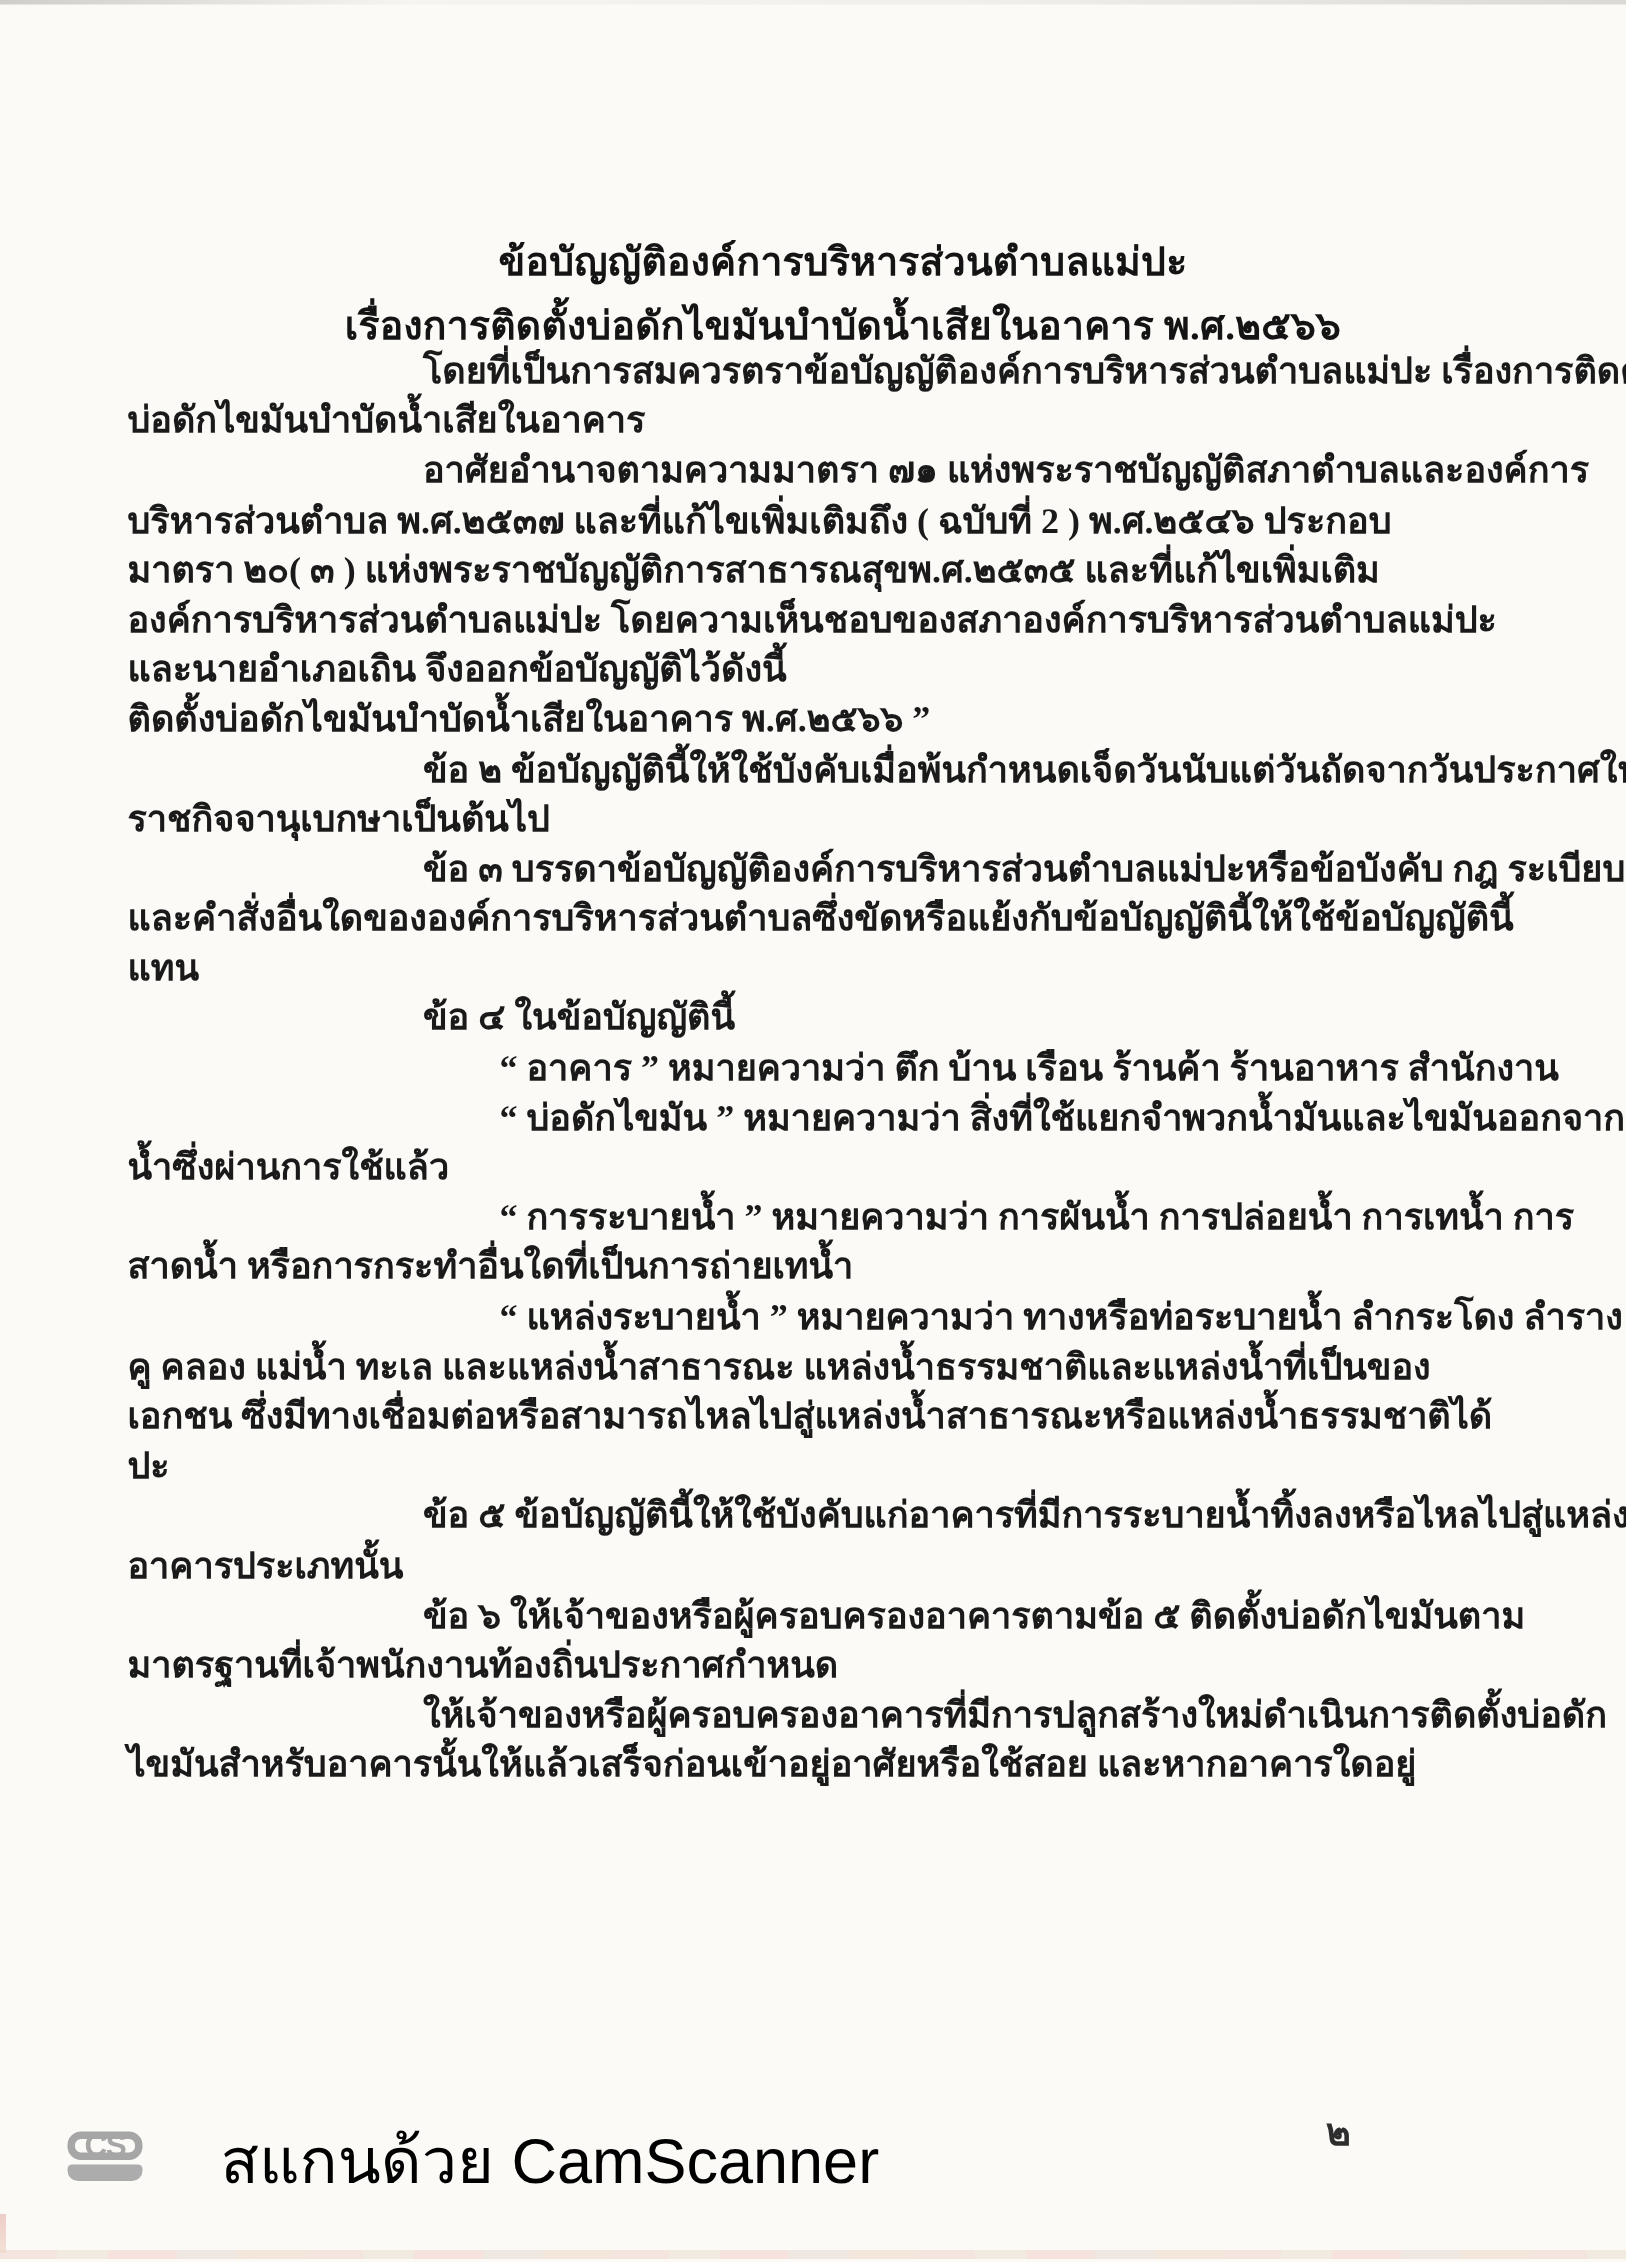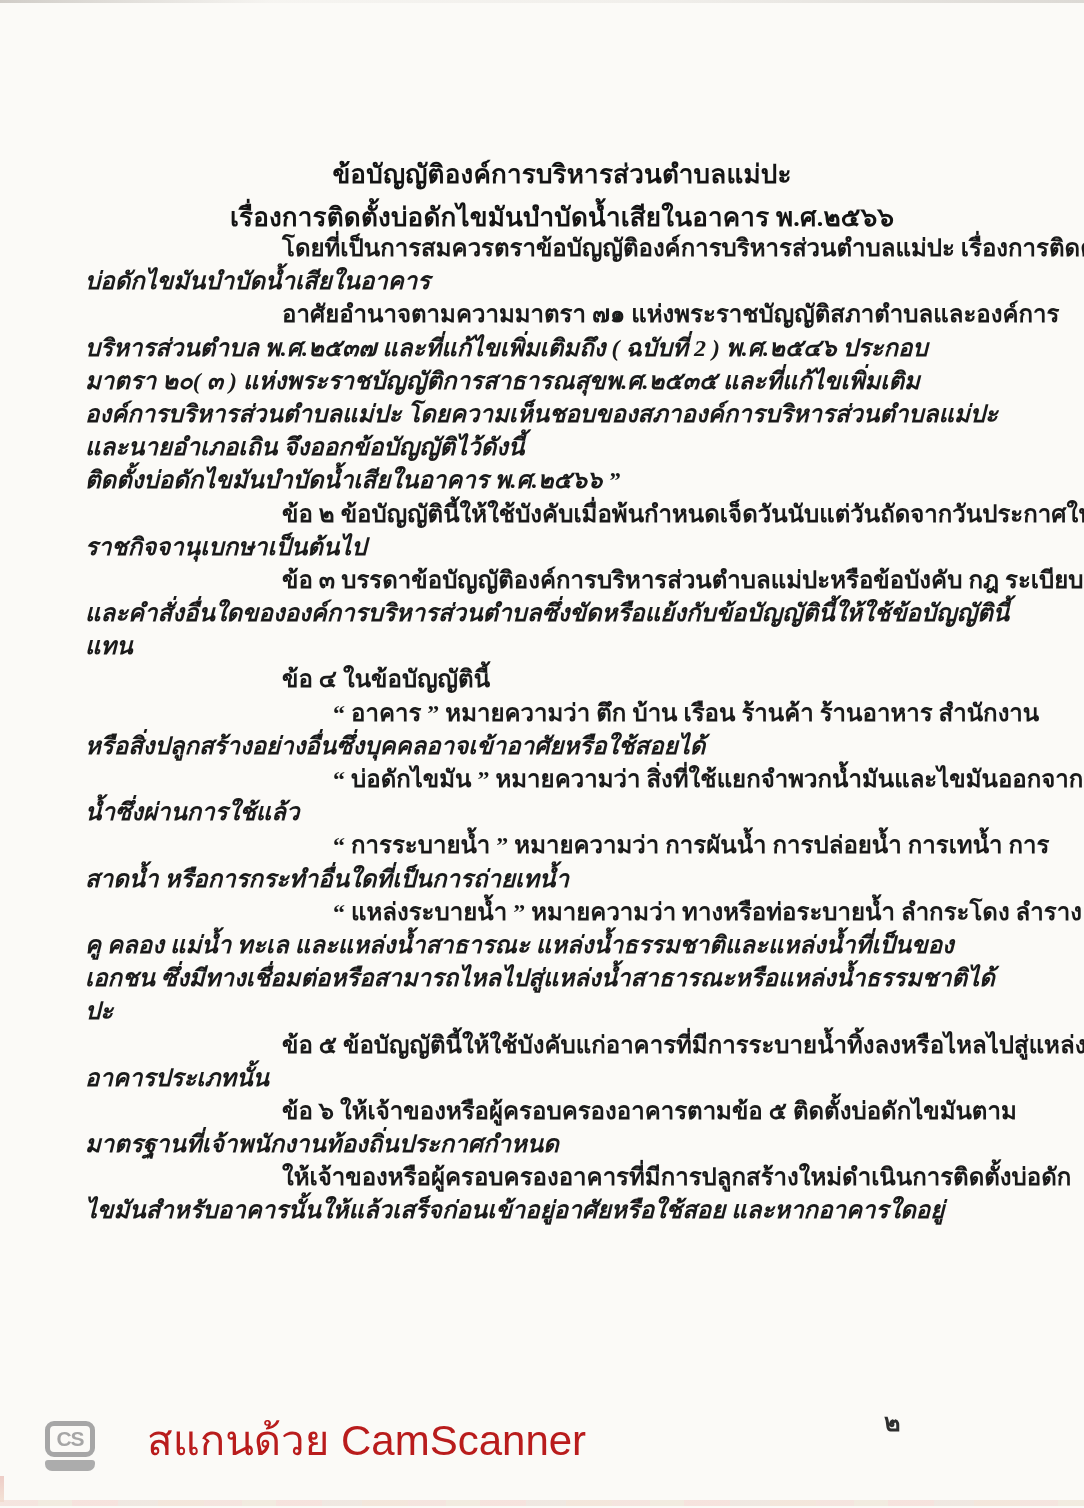--- a/index.html
+++ b/index.html
@@ -32,39 +32,39 @@
     font-size:26px;font-weight:700;color:#141414;line-height:43px;
     letter-spacing:.2px;
   }
   .body-text{
     position:absolute;top:232px;left:85px;width:860px;
   }
   .doc-line{
     font-size:24px;line-height:33.2px;height:33.2px;
     white-space:nowrap;color:#1a1a1a;font-weight:600;
   }
-  .indent-0{padding-left:0;font-style:italic;}
+  .indent-0{padding-left:0;}
   .indent-1{padding-left:197px;}
   .indent-2{padding-left:248px;}
   .footer-logo{position:absolute;left:45px;top:1421px;}
   .cs-box{
-    box-sizing:border-box;width:50px;height:36px;
+    box-sizing:border-box;width:50px;height:19px;
     border:5px solid #a6a6a6;border-radius:9px;
     color:#a6a6a6;font-family:"Liberation Sans",sans-serif;
     font-weight:700;font-size:21px;letter-spacing:-1px;
     display:flex;align-items:center;justify-content:center;
   }
   .cs-bar{
     width:50px;height:11px;background:#acacac;
     border-radius:3px 3px 7px 7px;margin-top:3px;
   }
   .watermark{
     position:absolute;left:147px;top:1412px;
     font-family:"Liberation Sans","DejaVu Sans",sans-serif;
-    font-size:42px;line-height:58px;color:#b91c1c;white-space:nowrap;
+    font-size:42px;line-height:58px;color:#000000;white-space:nowrap;
   }
   .page-number{
     position:absolute;left:884px;top:1406px;
     font-size:25px;line-height:33px;color:#2e2e2e;font-weight:600;
   }
 </style>
 </head>
 <body>
 
 <div class="page">
@@ -85,21 +85,20 @@
       <div class="doc-line indent-0">องค์การบริหารส่วนตำบลแม่ปะ โดยความเห็นชอบของสภาองค์การบริหารส่วนตำบลแม่ปะ</div>
       <div class="doc-line indent-0">และนายอำเภอเถิน จึงออกข้อบัญญัติไว้ดังนี้</div>
       <div class="doc-line indent-0">ติดตั้งบ่อดักไขมันบำบัดน้ำเสียในอาคาร พ.ศ.๒๕๖๖ ”</div>
       <div class="doc-line indent-1">ข้อ ๒ ข้อบัญญัตินี้ให้ใช้บังคับเมื่อพ้นกำหนดเจ็ดวันนับแต่วันถัดจากวันประกาศใน</div>
       <div class="doc-line indent-0">ราชกิจจานุเบกษาเป็นต้นไป</div>
       <div class="doc-line indent-1">ข้อ ๓ บรรดาข้อบัญญัติองค์การบริหารส่วนตำบลแม่ปะหรือข้อบังคับ กฎ ระเบียบ</div>
       <div class="doc-line indent-0">และคำสั่งอื่นใดขององค์การบริหารส่วนตำบลซึ่งขัดหรือแย้งกับข้อบัญญัตินี้ให้ใช้ข้อบัญญัตินี้</div>
       <div class="doc-line indent-0">แทน</div>
       <div class="doc-line indent-1">ข้อ ๔ ในข้อบัญญัตินี้</div>
       <div class="doc-line indent-2">“  อาคาร ”  หมายความว่า ตึก บ้าน เรือน ร้านค้า ร้านอาหาร สำนักงาน</div>
-      <div class="doc-line indent-0">หรือสิ่งปลูกสร้างอย่างอื่นซึ่งบุคคลอาจเข้าอาศัยหรือใช้สอยได้</div>
       <div class="doc-line indent-2">“ บ่อดักไขมัน ” หมายความว่า สิ่งที่ใช้แยกจำพวกน้ำมันและไขมันออกจาก</div>
       <div class="doc-line indent-0">น้ำซึ่งผ่านการใช้แล้ว</div>
       <div class="doc-line indent-2">“ การระบายน้ำ ” หมายความว่า การผันน้ำ การปล่อยน้ำ การเทน้ำ การ</div>
       <div class="doc-line indent-0">สาดน้ำ หรือการกระทำอื่นใดที่เป็นการถ่ายเทน้ำ</div>
       <div class="doc-line indent-2">“ แหล่งระบายน้ำ ” หมายความว่า ทางหรือท่อระบายน้ำ ลำกระโดง ลำราง</div>
       <div class="doc-line indent-0">คู คลอง แม่น้ำ ทะเล และแหล่งน้ำสาธารณะ  แหล่งน้ำธรรมชาติและแหล่งน้ำที่เป็นของ</div>
       <div class="doc-line indent-0">เอกชน ซึ่งมีทางเชื่อมต่อหรือสามารถไหลไปสู่แหล่งน้ำสาธารณะหรือแหล่งน้ำธรรมชาติได้</div>
       <div class="doc-line indent-0">ปะ</div>
       <div class="doc-line indent-1">ข้อ ๕ ข้อบัญญัตินี้ให้ใช้บังคับแก่อาคารที่มีการระบายน้ำทิ้งลงหรือไหลไปสู่แหล่ง</div>
       <div class="doc-line indent-0">อาคารประเภทนั้น</div>

